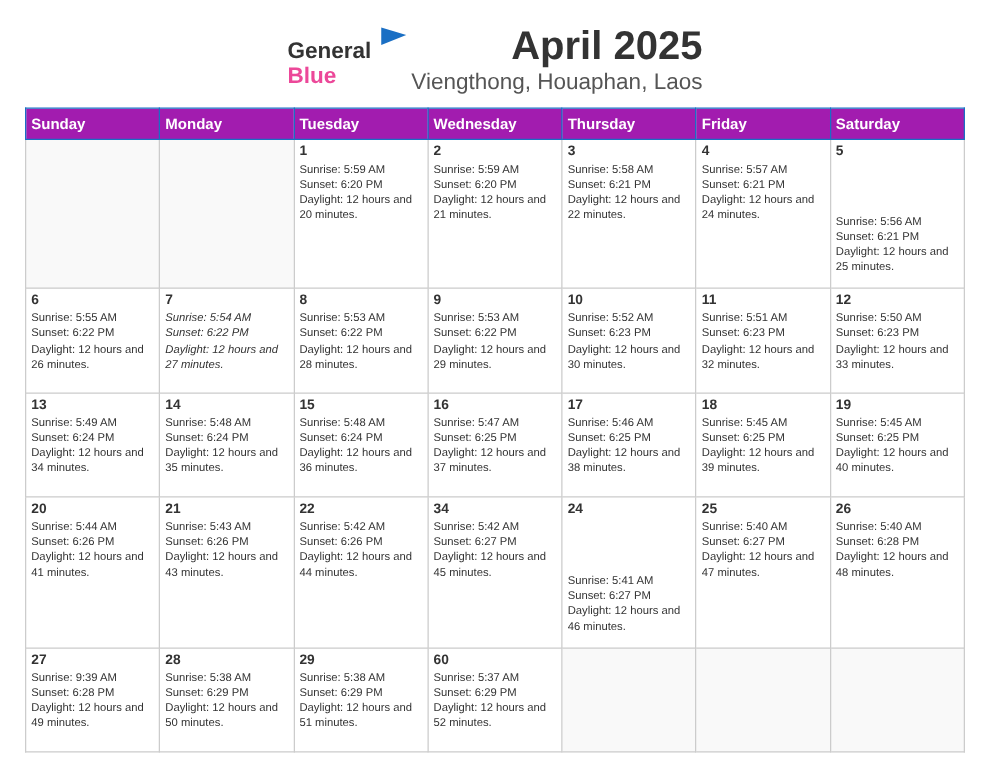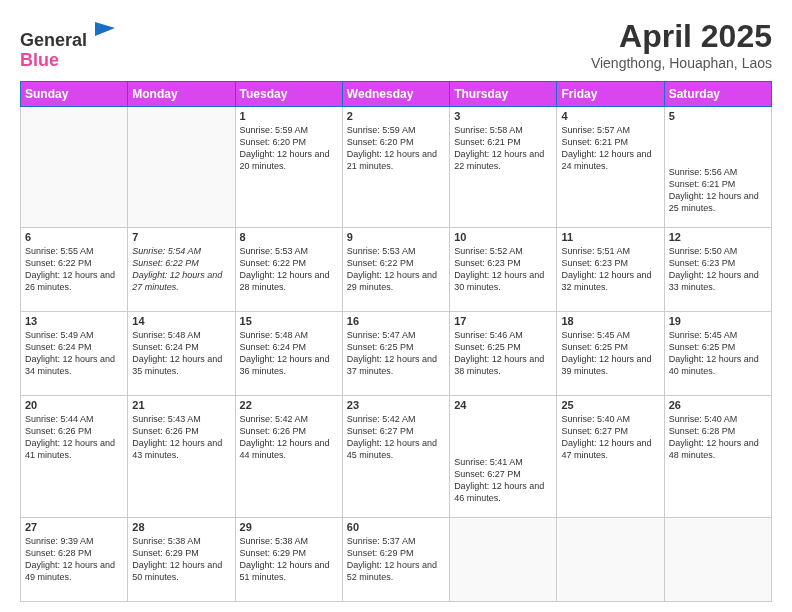--- a/index.html
+++ b/index.html
@@ -12,21 +12,21 @@
     }
     .page {
       width: 792px;
       height: 612px;
       padding: 18px 20px 10px 20px;
       display: flex;
       flex-direction: column;
     }
     .header {
       display: flex;
-      justify-content: space-between;
+      justify-content: center;
       align-items: flex-start;
       margin-bottom: 10px;
     }
     .logo {
       display: flex;
       align-items: center;
     }
     .logo-text {
       font-size: 18px;
       font-weight: bold;
@@ -41,32 +41,32 @@
     }
     .title-block {
       text-align: right;
     }
     .main-title {
       font-size: 32px;
       font-weight: bold;
       color: #333;
     }
     .subtitle {
-      font-size: 14px;
+      font-size: 18px;
       color: #555;
     }
     .calendar {
       flex: 1;
       border: 1px solid #ccc;
       border-collapse: collapse;
       width: 100%;
       table-layout: fixed;
     }
     .calendar thead tr th {
-      background: #d946ef;
+      background: #a21caf;
       color: #fff;
       font-size: 12px;
       font-weight: bold;
       padding: 5px 4px;
       text-align: left;
       border: 1px solid #1a6fc4;
     }
     .calendar tbody tr td {
       border: 1px solid #ccc;
       vertical-align: top;
@@ -264,21 +264,21 @@
 Sunset: 6:26 PM
 Daylight: 12 hours and 43 minutes.</div>
           </td>
           <td>
             <span class="day-num">22</span>
             <div class="day-info" style="white-space: pre-line;">Sunrise: 5:42 AM
 Sunset: 6:26 PM
 Daylight: 12 hours and 44 minutes.</div>
           </td>
           <td>
-            <span class="day-num">23</span>
+            <span class="day-num">34</span>
             <div class="day-info" style="white-space: pre-line;">Sunrise: 5:42 AM
 Sunset: 6:27 PM
 Daylight: 12 hours and 45 minutes.</div>
           </td>
           <td>
             <span class="day-num">24</span>
             <div class="day-info" style="white-space: pre-line; margin-top: 45px;">Sunrise: 5:41 AM
 Sunset: 6:27 PM
 Daylight: 12 hours and 46 minutes.</div>
           </td>

